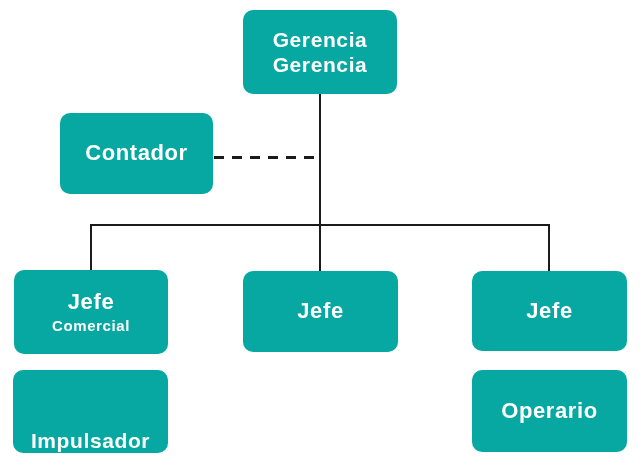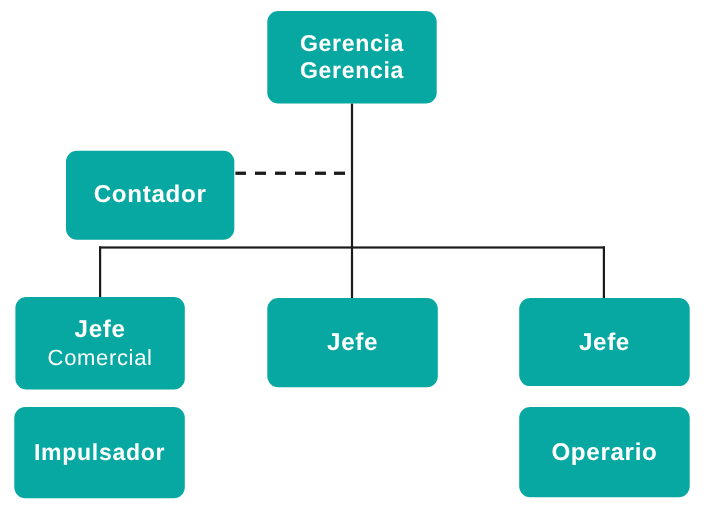--- a/index.html
+++ b/index.html
@@ -29,33 +29,33 @@
   }
   .node .title {
     font-weight: 700;
     font-size: 21px;
     letter-spacing: 0.6px;
   }
   .node .title.lg {
     font-size: 22px;
   }
   .node .subtitle {
-    font-weight: 400;
-    font-size: 20px;
+    font-weight: 700;
+    font-size: 15px;
     letter-spacing: 0.6px;
     margin-top: 2px;
     text-align: center;
   }
   
   .n-gerencia   { left: 243px; top: 10px;  width: 154px; height: 84px; }
-  .n-contador   { left: 60px;  top: 113px; width: 153px; height: 81px; margin-top: 24px; }
+  .n-contador   { left: 60px;  top: 113px; width: 153px; height: 81px; }
   .n-comercial  { left: 14px;  top: 270px; width: 154px; height: 84px; }
   .n-admin      { left: 243px; top: 271px; width: 155px; height: 81px; }
   .n-produccion { left: 472px; top: 271px; width: 155px; height: 80px; }
-  .n-impulsador { left: 13px;  top: 370px; width: 155px; height: 83px; }
+  .n-impulsador { left: 13px;  top: 370px; width: 155px; height: 83px; justify-content: flex-end; }
   .n-operario   { left: 472px; top: 370px; width: 155px; height: 82px; }
 
   
   .line {
     position: absolute;
     background: var(--connector, #1b1b1b);
   }
   .line.v { width: 2px; }
   .line.h { height: 2px; }
   .l-trunk       { left: 319px; top: 94px;  height: 131px; }

